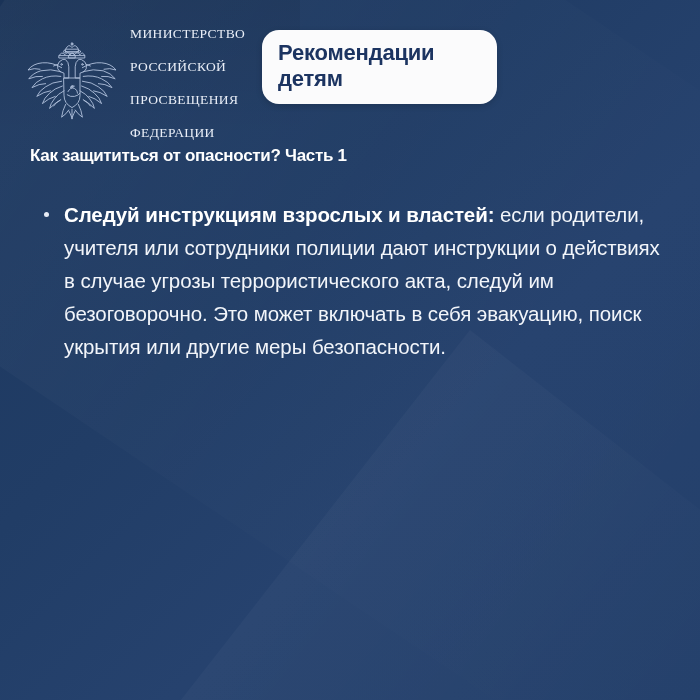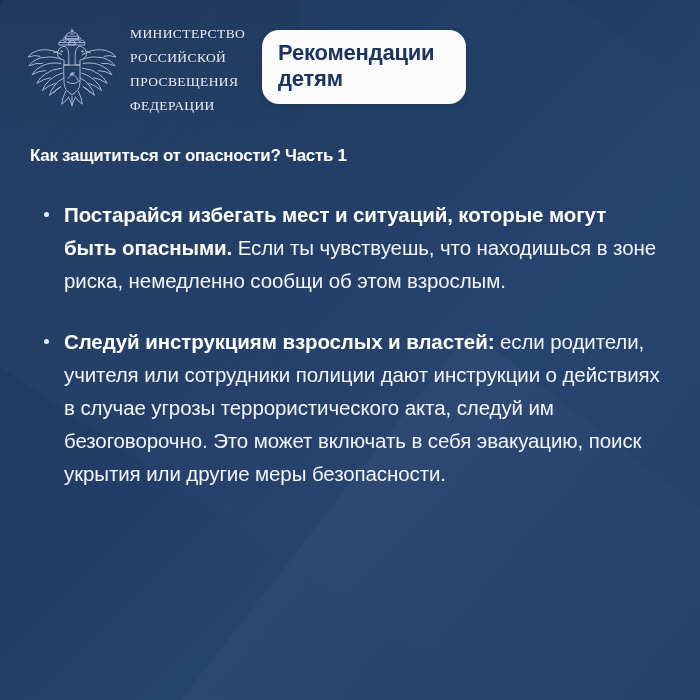--- a/index.html
+++ b/index.html
@@ -79,37 +79,37 @@
     width: 96px;
     height: 80px;
     display: block;
     flex: 0 0 auto;
   }
 
   .ministry-lines {
     display: flex;
     flex-direction: column;
     justify-content: flex-end;
-    gap: 9px;
+    gap: 18px;
     padding-top: 2px;
   }
   .ministry-lines span {
     font-family: "Liberation Serif", "DejaVu Serif", serif;
     font-size: 13.5px;
     letter-spacing: 0.4px;
     line-height: 15px;
     color: #e9eef7;
     white-space: nowrap;
   }
 
   .badge {
     position: absolute;
     left: 262px;
     top: 30px;
-    width: 204px;
+    width: 235px;
     box-sizing: border-box;
     padding: 10px 8px 12px 16px;
     background: #fbfbfc;
     border-radius: 17px;
     box-shadow: 0 2px 6px rgba(0,0,0,0.16);
   }
   .badge-text {
     font-family: "Liberation Sans", sans-serif;
     font-weight: bold;
     font-size: 22px;
@@ -246,24 +246,20 @@
     <div class="badge">
       <div class="badge-text">Рекомендации детям</div>
     </div>
   </div>
 
   <div class="title">Как защититься от опасности? Часть 1</div>
 
   <div class="content">
 
 
-    <div class="bullet">
-      <span class="dot"></span>
-      <span class="para"><span></span><b>Постарайся избегать мест и ситуаций, которые могут быть опасными.</b><span> Если ты чувствуешь, что находишься в зоне риска, немедленно сообщи об этом взрослым.</span></span>
-    </div>
 
     <div class="bullet">
       <span class="dot"></span>
       <span class="para"><span></span><b>Следуй инструкциям взрослых и властей:</b><span> если родители, учителя или сотрудники полиции дают инструкции о действиях в случае угрозы террористического акта, следуй им безоговорочно. Это может включать в себя эвакуацию, поиск укрытия или другие меры безопасности.</span></span>
     </div>
 
   </div>
 </div>
 
 </body></html>

